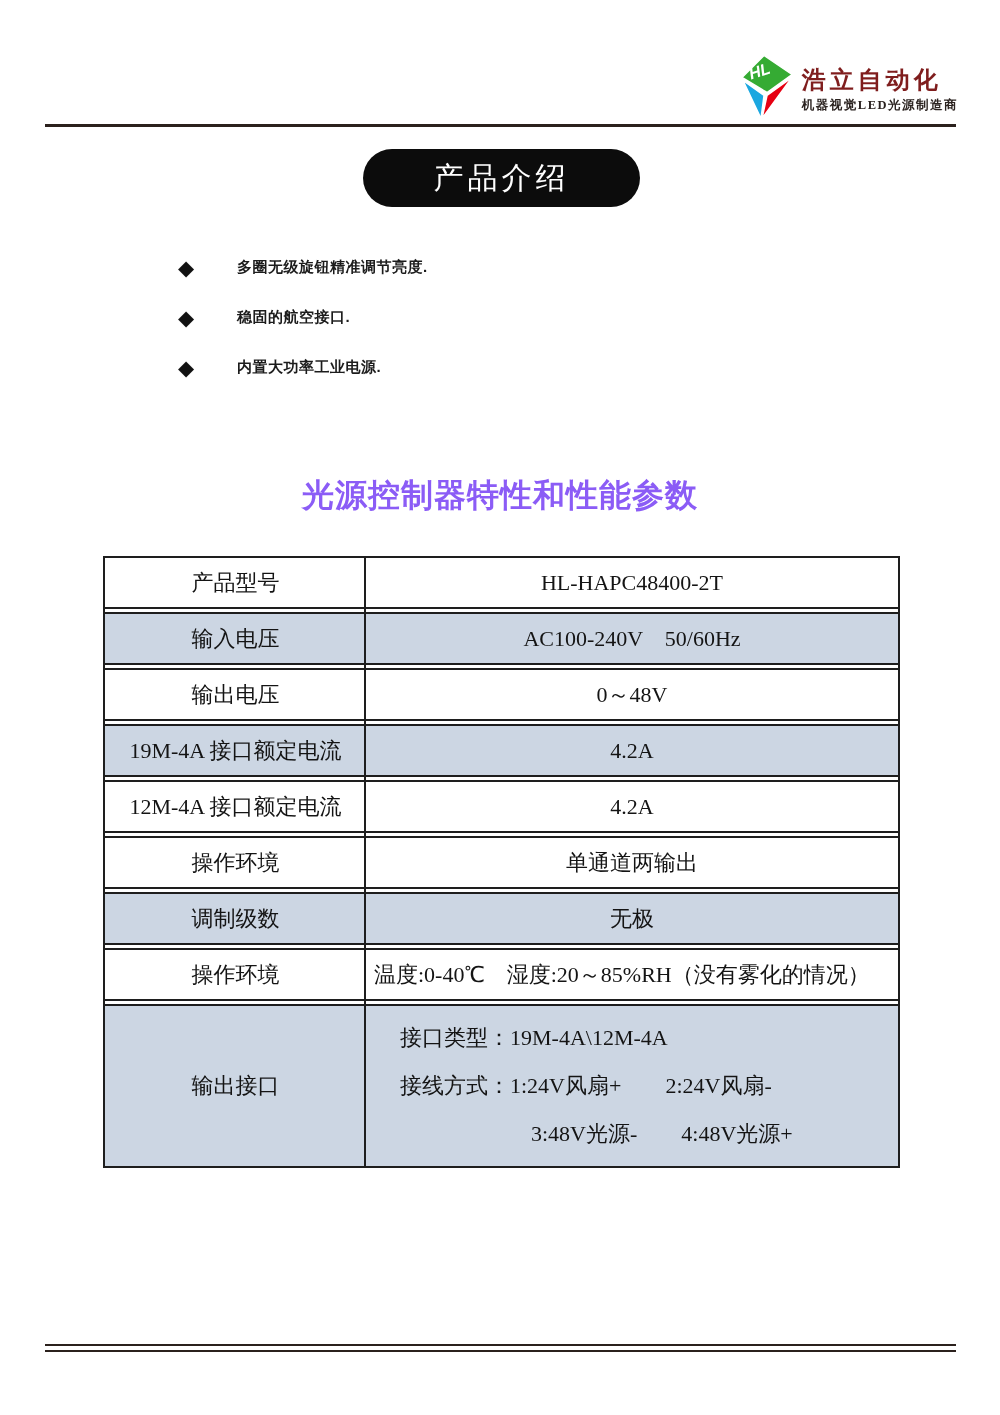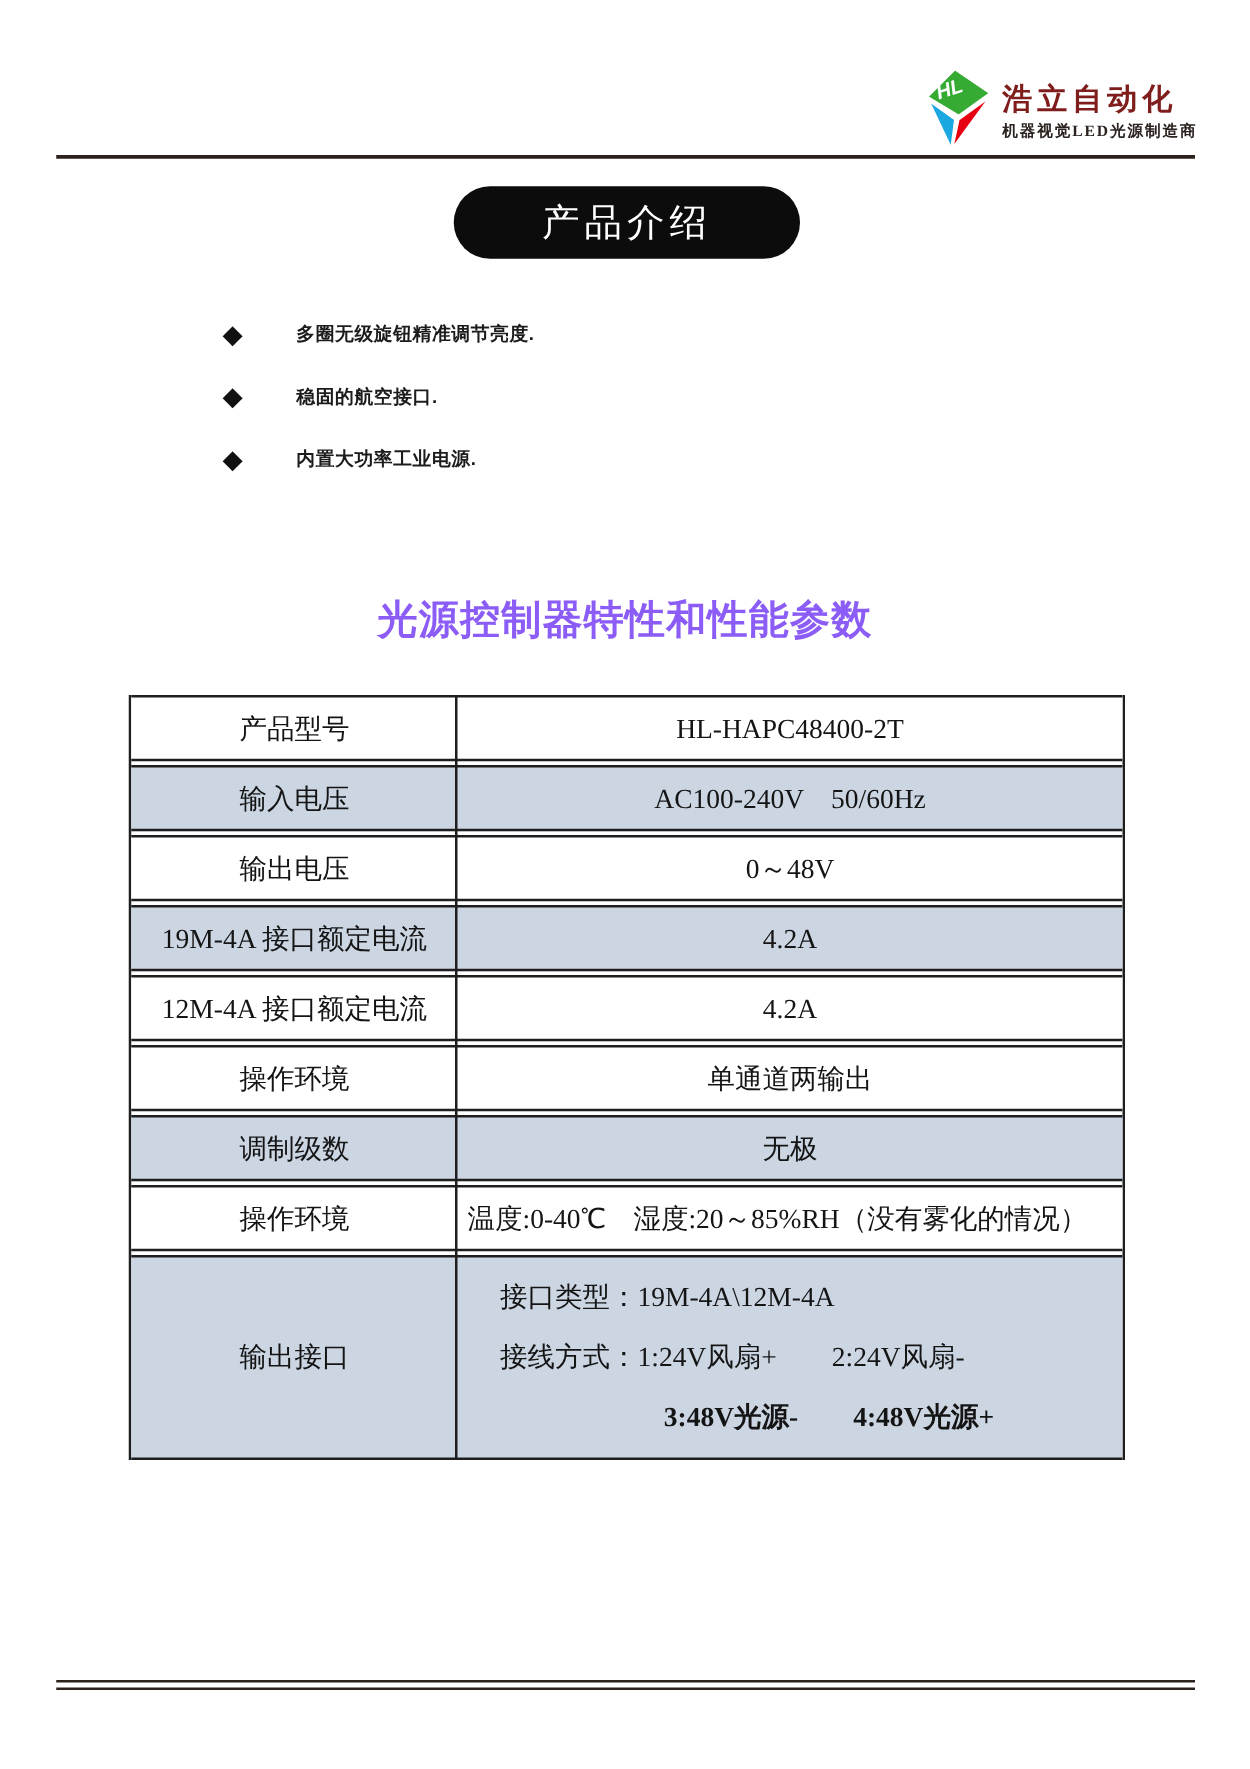--- a/index.html
+++ b/index.html
@@ -159,21 +159,21 @@
   .cell-value.left { justify-content: flex-start; padding-left: 8px; }
   .cell-multiline {
     flex: 1;
     display: flex;
     flex-direction: column;
     justify-content: center;
     line-height: 48px;
     white-space: pre;
   }
   .cell-multiline .vline { padding-left: 34px; }
-  .cell-multiline .vline.indent { padding-left: 165px; font-weight: bold; }
+  .cell-multiline .vline.indent { padding-left: 165px; }
 </style>
 </head>
 <body>
 
 <div class="brand">
   <svg class="logo-mark" viewBox="0 0 54 66" xmlns="http://www.w3.org/2000/svg">
     <polygon points="24,1 52,20 27,38 2,23" stroke="#ffffff" stroke-width="1.5" fill="#35ab33"></polygon>
     <polygon points="3,26 24,41 21,64" stroke="#ffffff" stroke-width="1.5" fill="#1ba7e0"></polygon>
     <polygon points="27,41 52,23 22,64" stroke="#ffffff" stroke-width="1.5" fill="#e60012"></polygon>
     <text x="20" y="22" fill="#ffffff" font-size="16" font-weight="bold" font-family="Liberation Sans, sans-serif" font-style="italic" text-anchor="middle" transform="rotate(-18 20 18)">HL</text>

